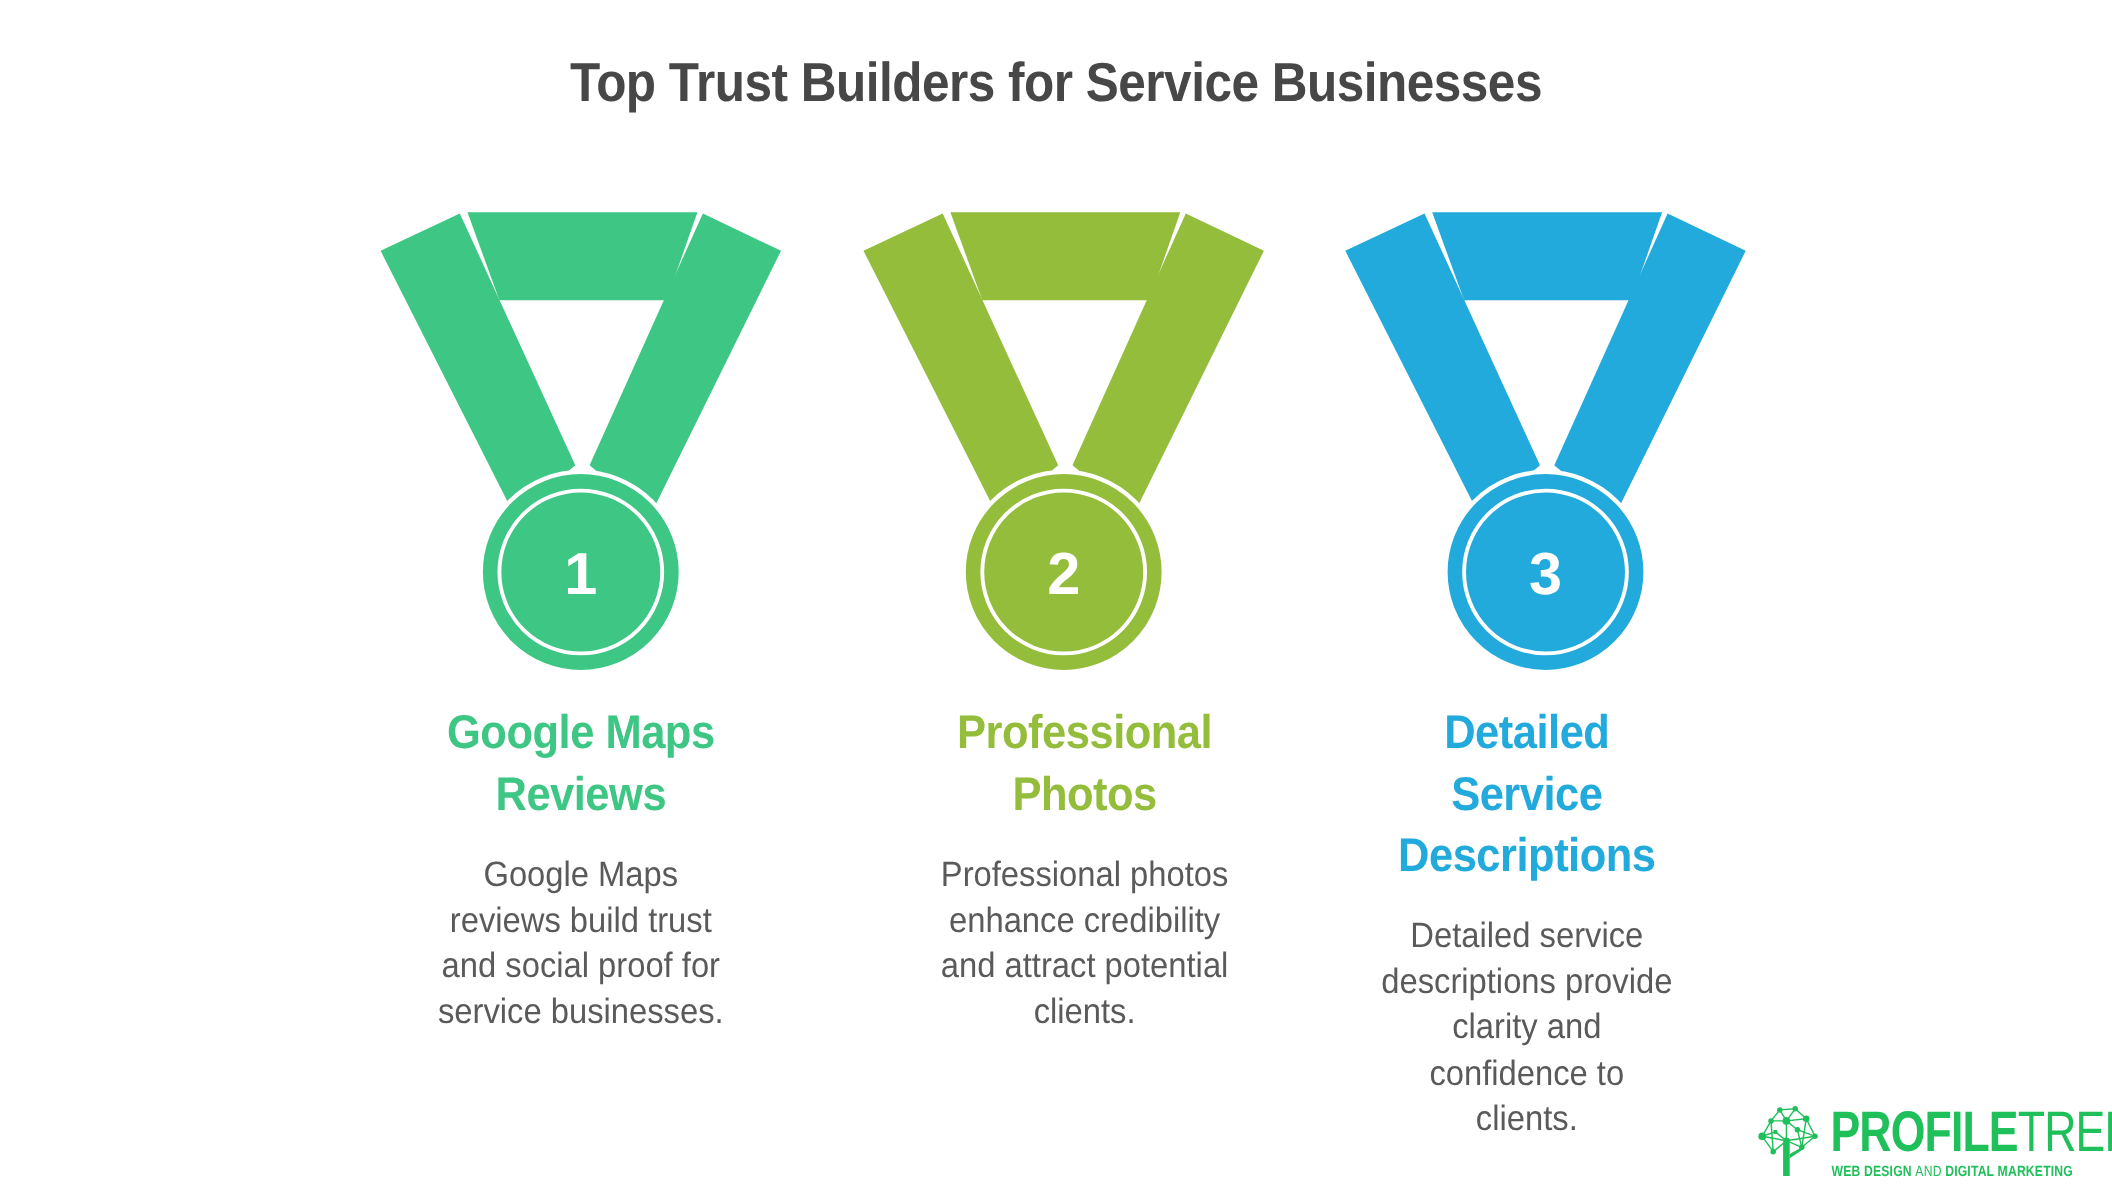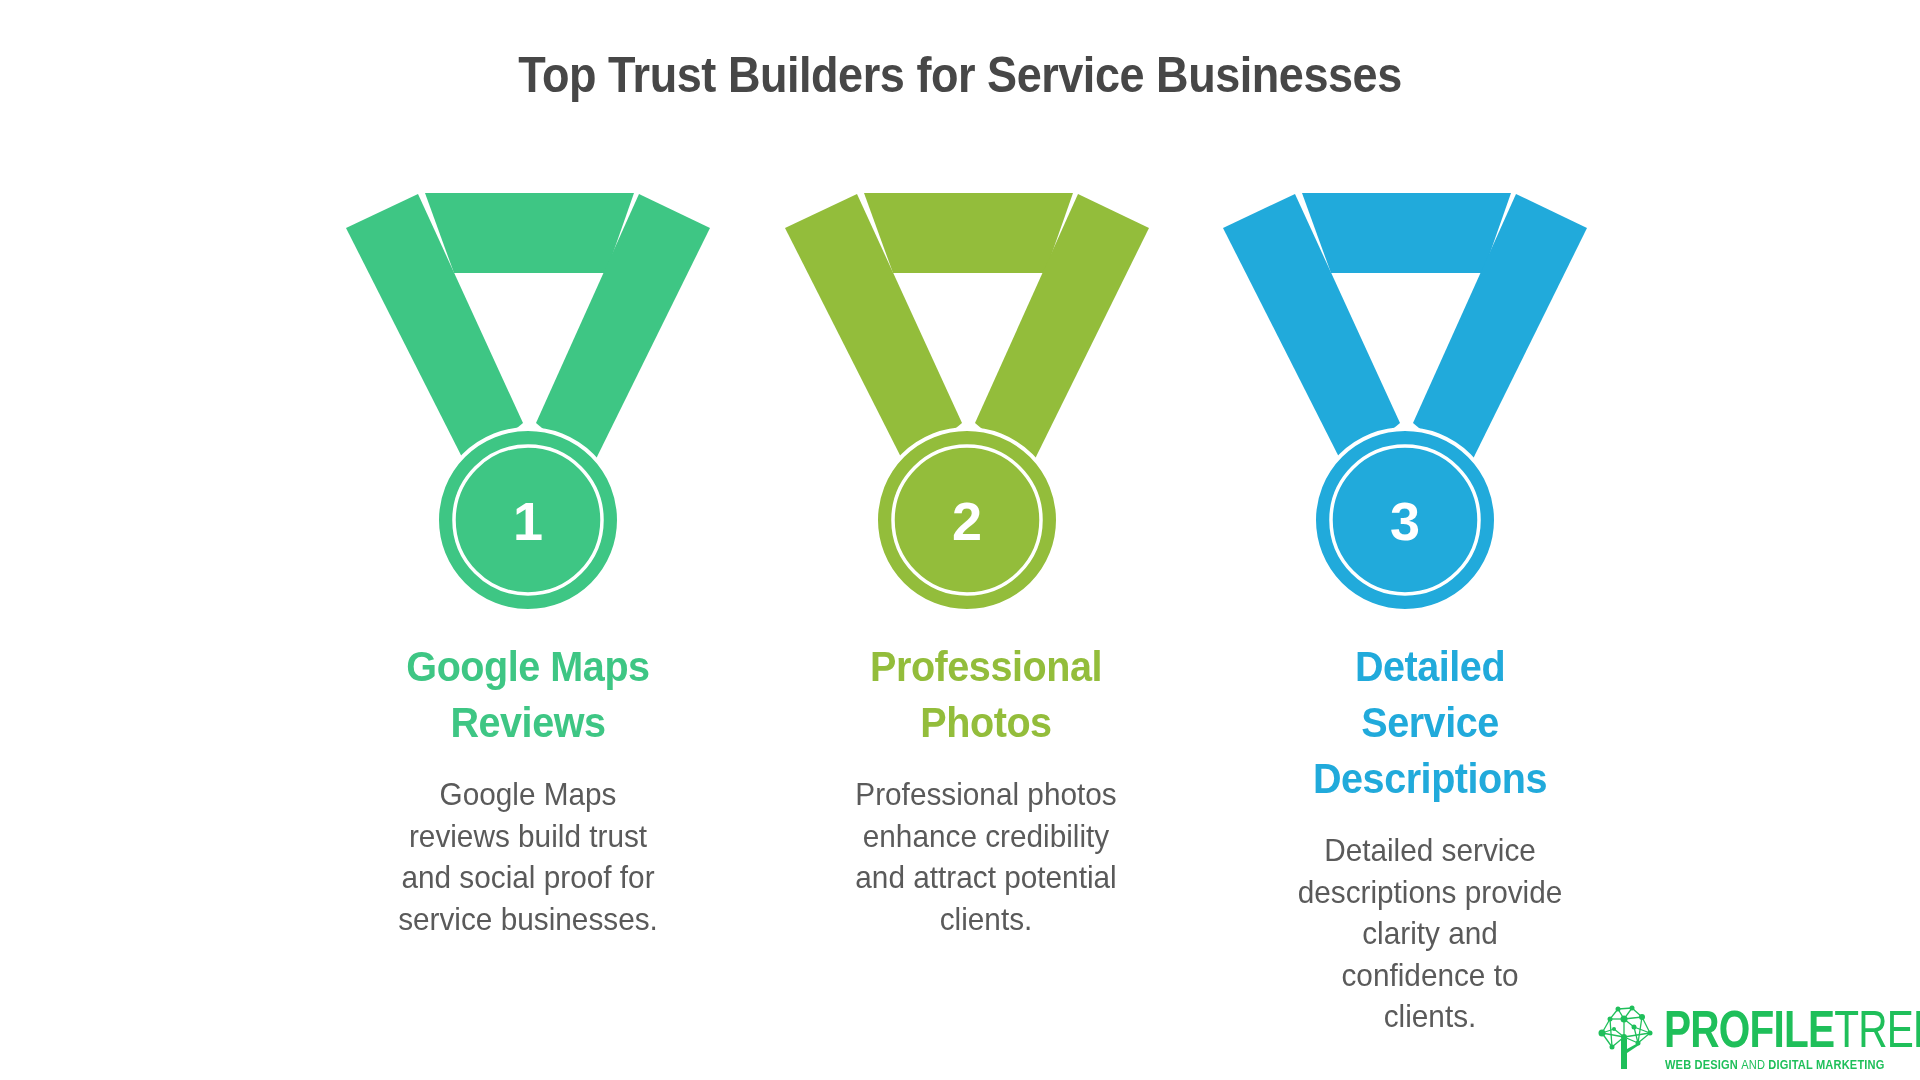--- a/index.html
+++ b/index.html
@@ -97,21 +97,21 @@
 
 <div class="item" style="left:796px; top:638px;">
   <div class="item-title" style="color:#93bd3b;">Professional
 Photos</div>
   <div class="item-desc">Professional photos
 enhance credibility
 and attract potential
 clients.</div>
 </div>
 
-<div class="item" style="left:1240px; top:638px;">
+<div class="item" style="left:1198px; top:638px;">
   <div class="item-title" style="color:#21aadb;">Detailed
 Service
 Descriptions</div>
   <div class="item-desc">Detailed service
 descriptions provide
 clarity and
 confidence to
 clients.</div>
 </div>
 

